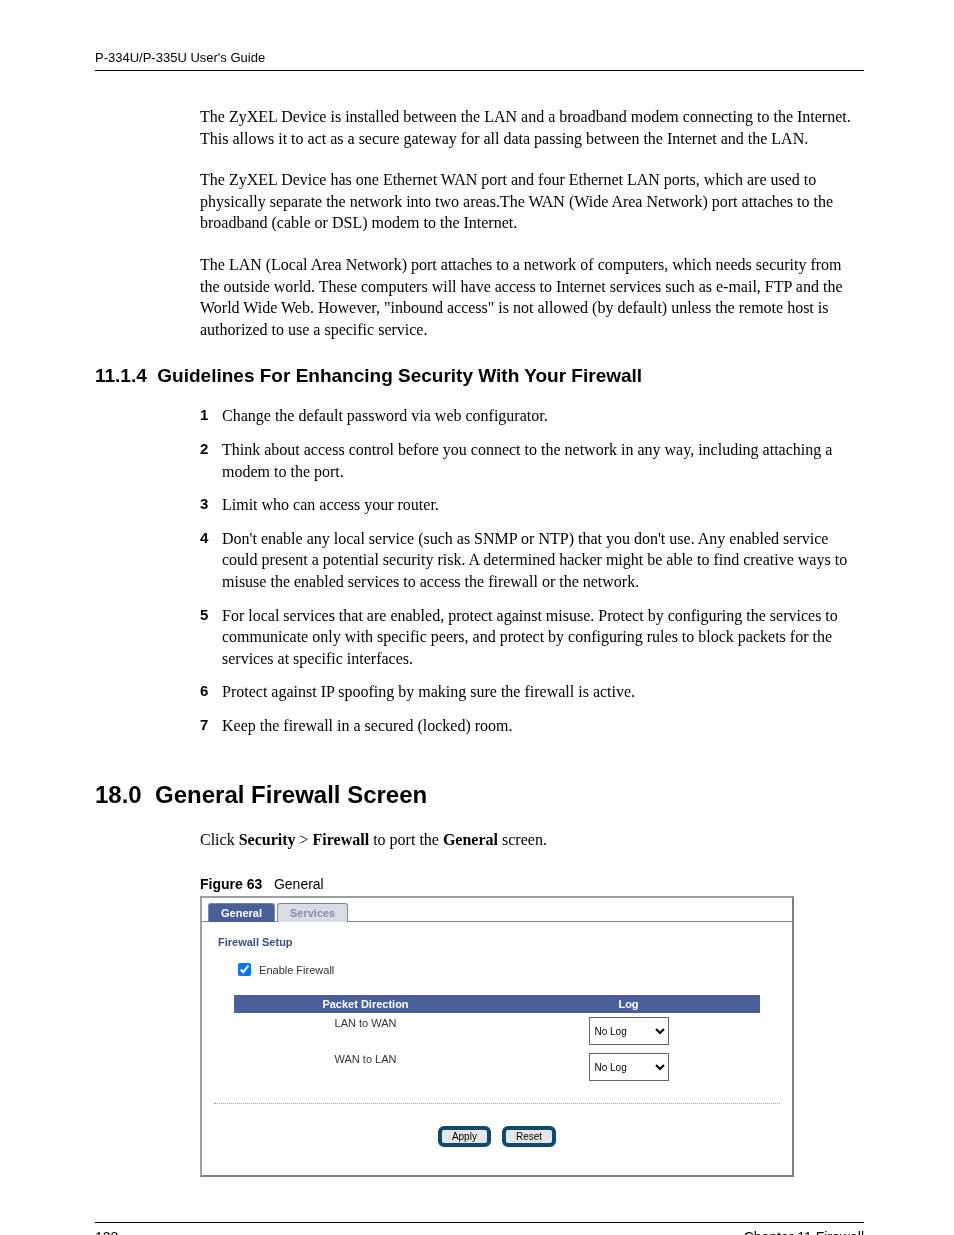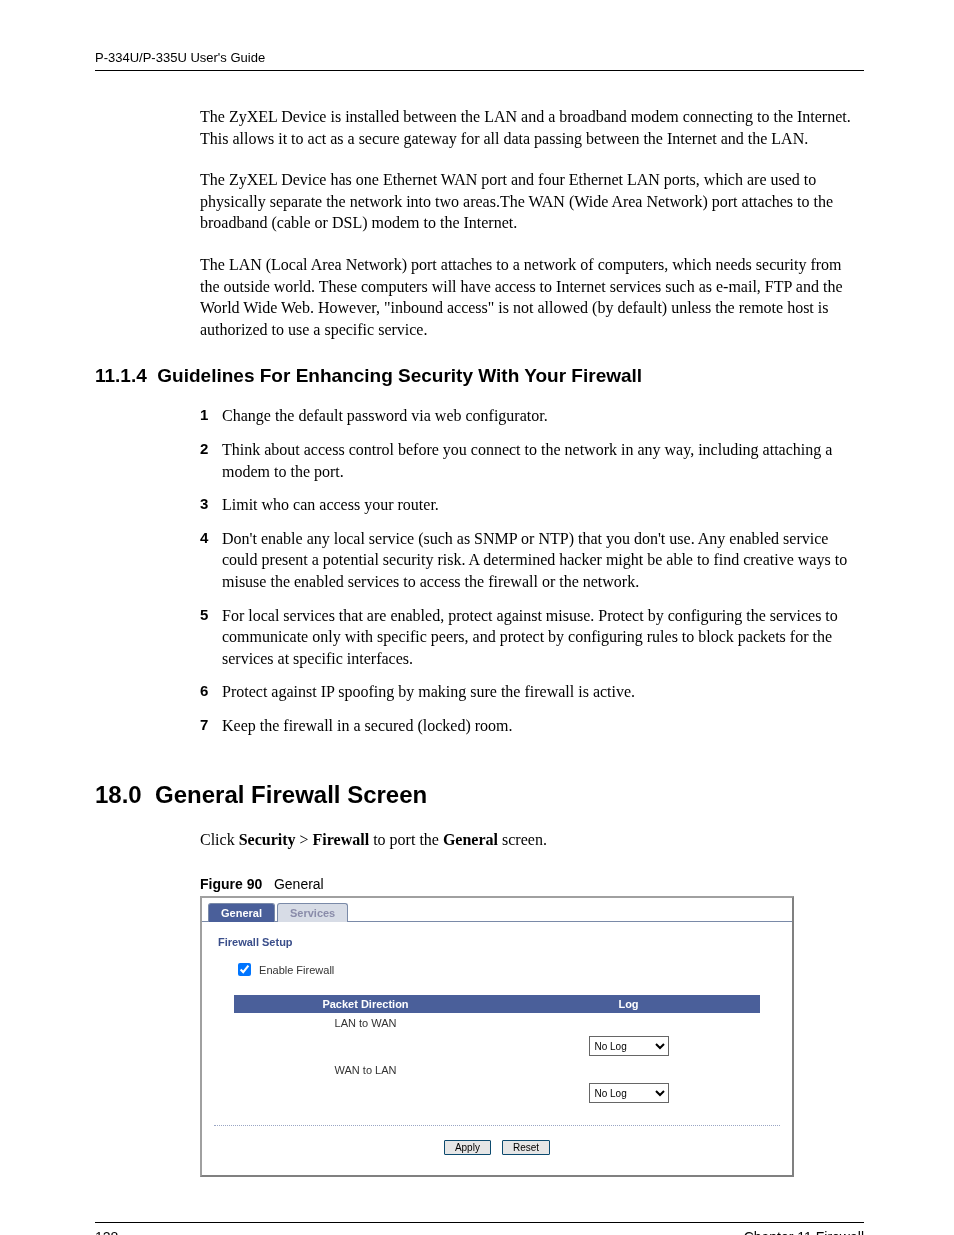--- a/index.html
+++ b/index.html
@@ -77,32 +77,32 @@
   .chk-row { margin: 0 0 16px 20px; }
   .chk-row input { vertical-align: middle; margin-right: 5px; }
   .chk-row label { vertical-align: middle; }
   .tbl { margin: 0 20px 0 20px; }
   .thead { display: flex; background: #4a5f9a; color: #fff; font-weight: bold; }
   .thead div { flex: 1; text-align: center; padding: 3px 0; font-size: 11px; }
   .trow { display: flex; background: #fff; }
   .trow > div { flex: 1; text-align: center; padding: 4px 0; }
   .sel {
     font-family: Arial, sans-serif; font-size: 10px;
-    width: 80px; height: 20px; border: 1px solid #666;
-    background: #fff; padding: 0 1px; margin-top: 19px;
+    width: 80px; height: 28px; border: 1px solid #666;
+    background: #fff; padding: 0 1px;
   }
   .btnrow {
     text-align: center; margin-top: 18px; padding-top: 10px;
     border-top: 1px dotted #9aa6c4;
   }
   .btn {
     font-family: Arial, sans-serif; font-size: 10px;
-    padding: 1px 10px; margin: 4px 4px;
-    background: #e6e6e6; border: 1px solid #0c4a6e;
-    border-radius: 1px;
+    padding: 1px 10px; margin: 12px 4px;
+    background: #e6e6e6; border: 4px solid #0c4a6e;
+    border-radius: 6px;
   }
 
   .ftr {
     border-top: 1.5px solid #000;
     margin-top: 45px; padding-top: 6px;
     font-family: Arial, Helvetica, sans-serif;
     font-size: 14px;
     display: flex; justify-content: space-between;
   }
   b { font-weight: bold; }
@@ -140,21 +140,21 @@
   <span>General Firewall Screen</span>
 </div>
 
 <div class="body-block">
   <p class="para">
     <span>Click </span><b>Security</b><span> &gt; </span><b>Firewall</b><span> to port the </span><b>General</b><span> screen.</span>
   </p>
 </div>
 
 <div class="fig-cap">
-  <span class="fb">Figure 90</span>&nbsp;&nbsp;&nbsp;<span>General</span>
+  <span class="fb">Figure 63</span>&nbsp;&nbsp;&nbsp;<span>General</span>
 </div>
 
 <div class="ui-frame">
   <div class="tabs">
     <div class="tab active">General</div>
     <div class="tab">Services</div>
   </div>
   <div class="panel">
     <div class="panel-title">Firewall Setup</div>
     <div class="chk-row">

